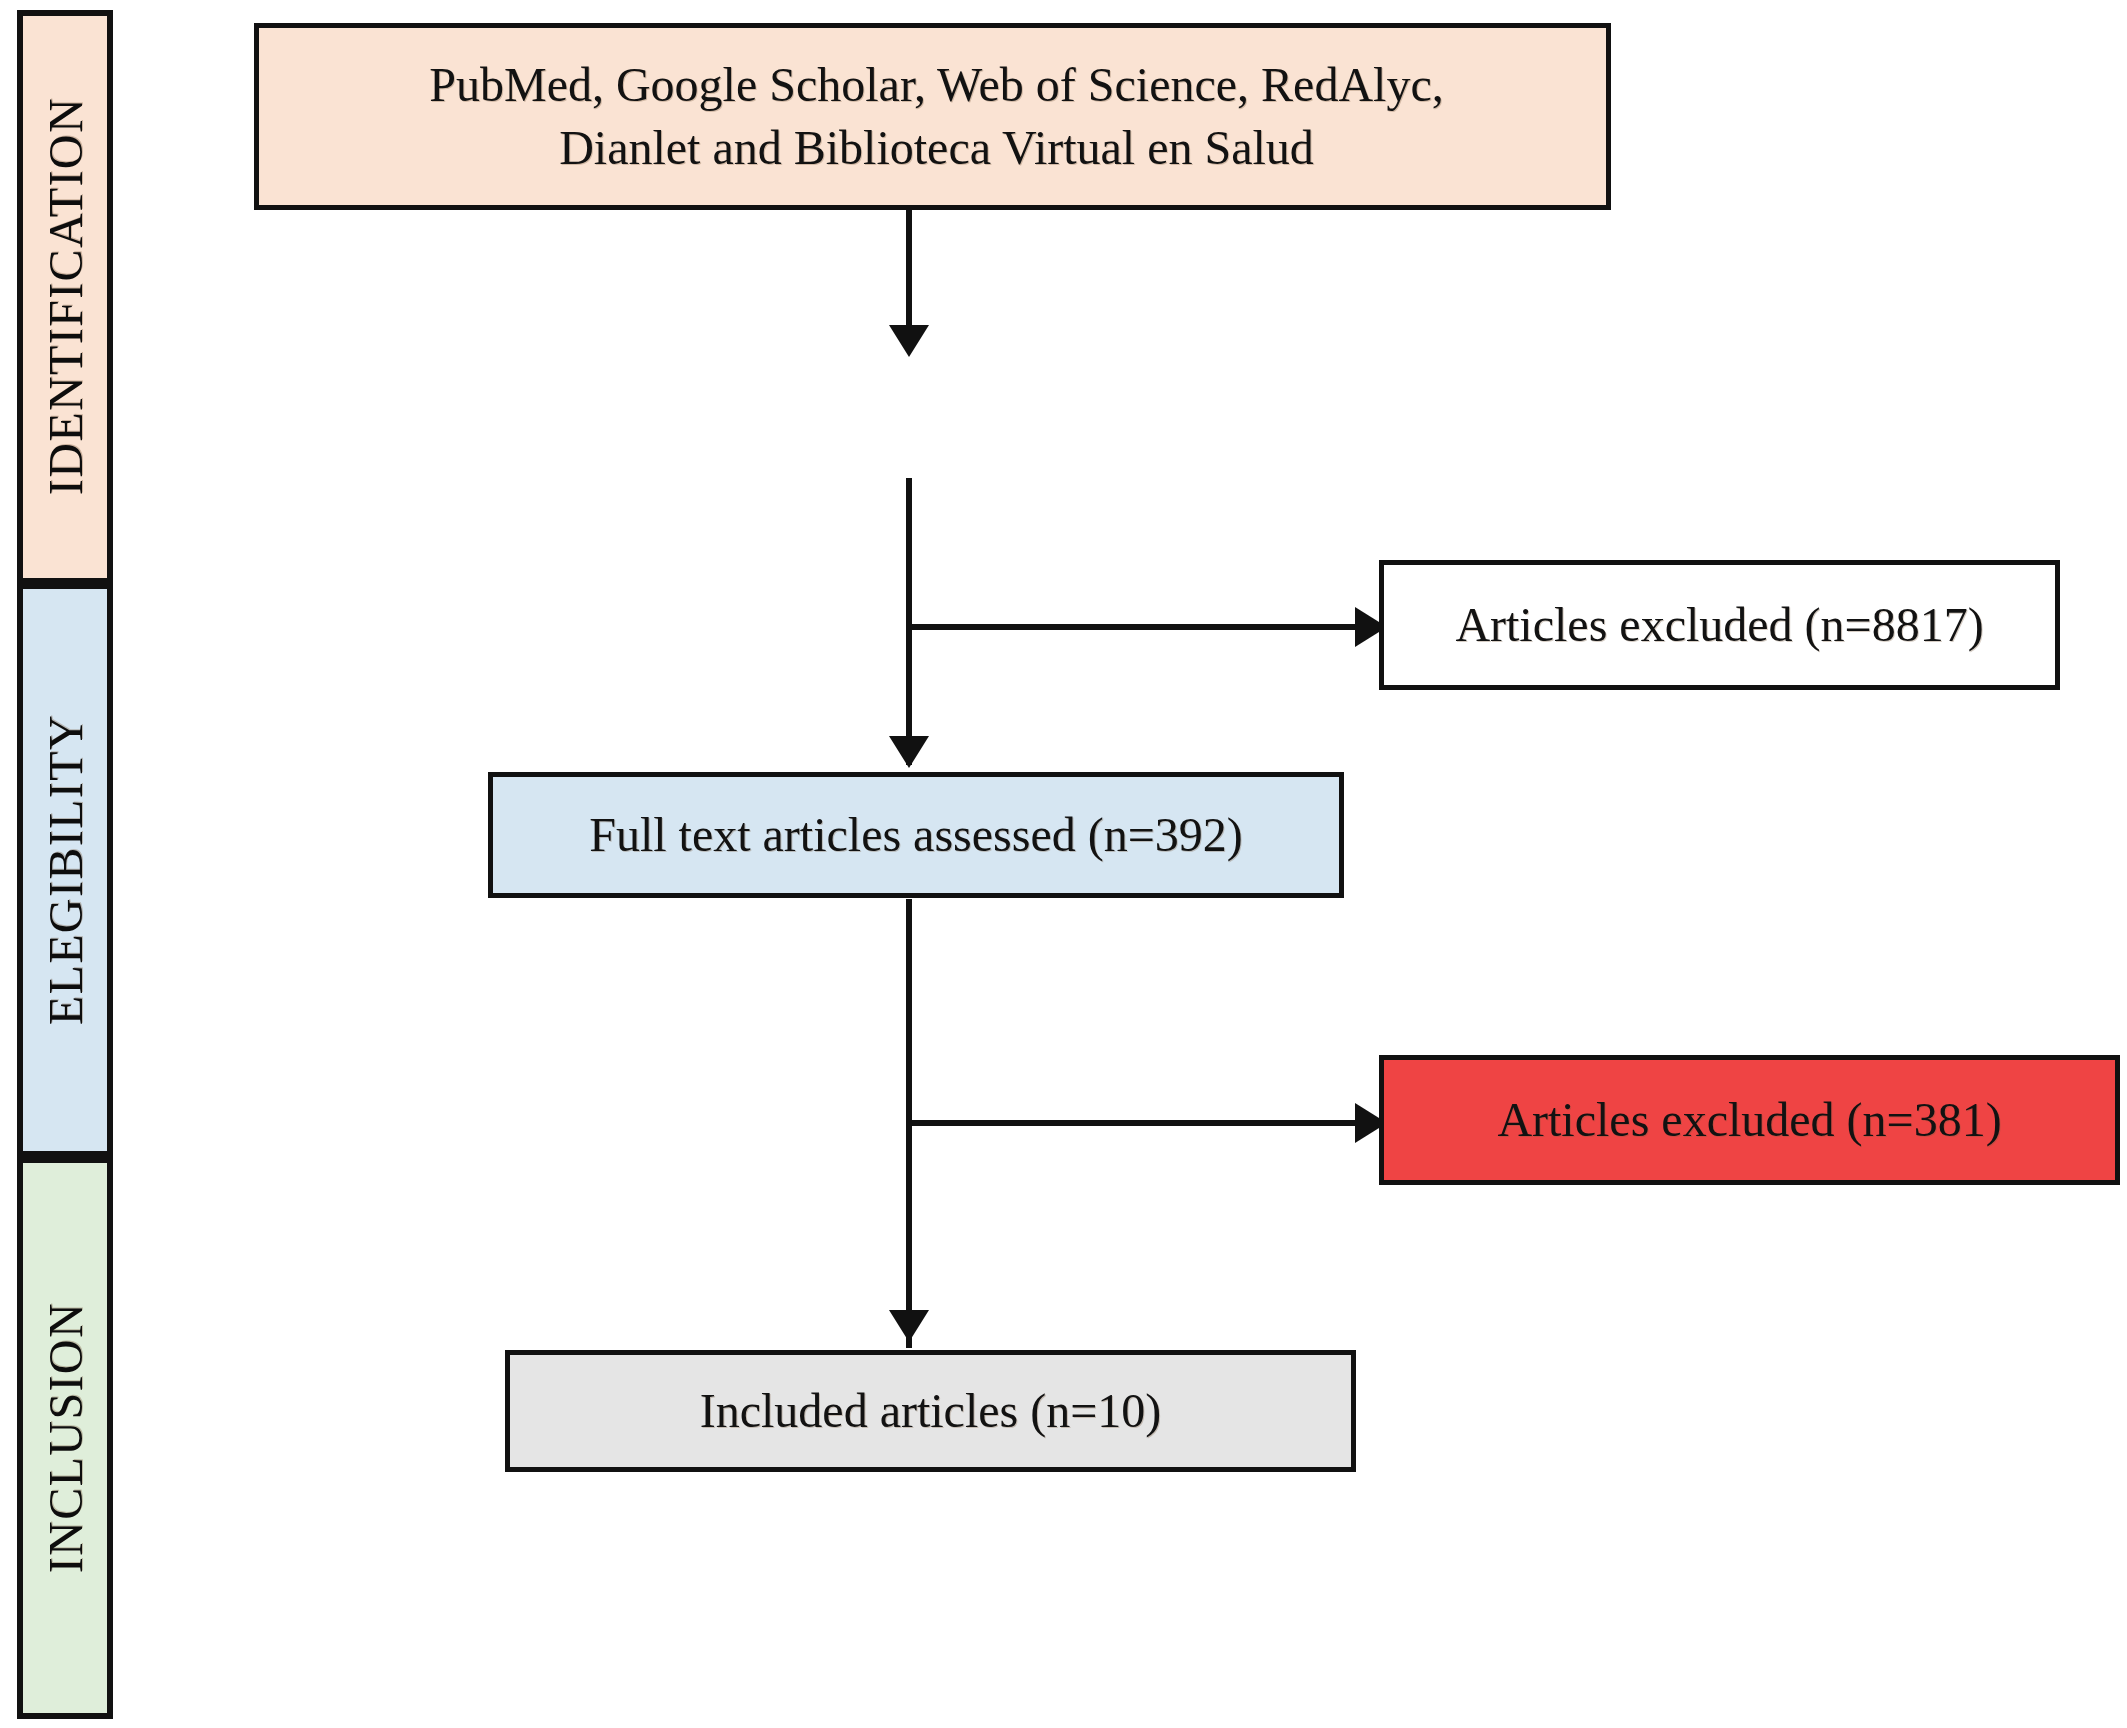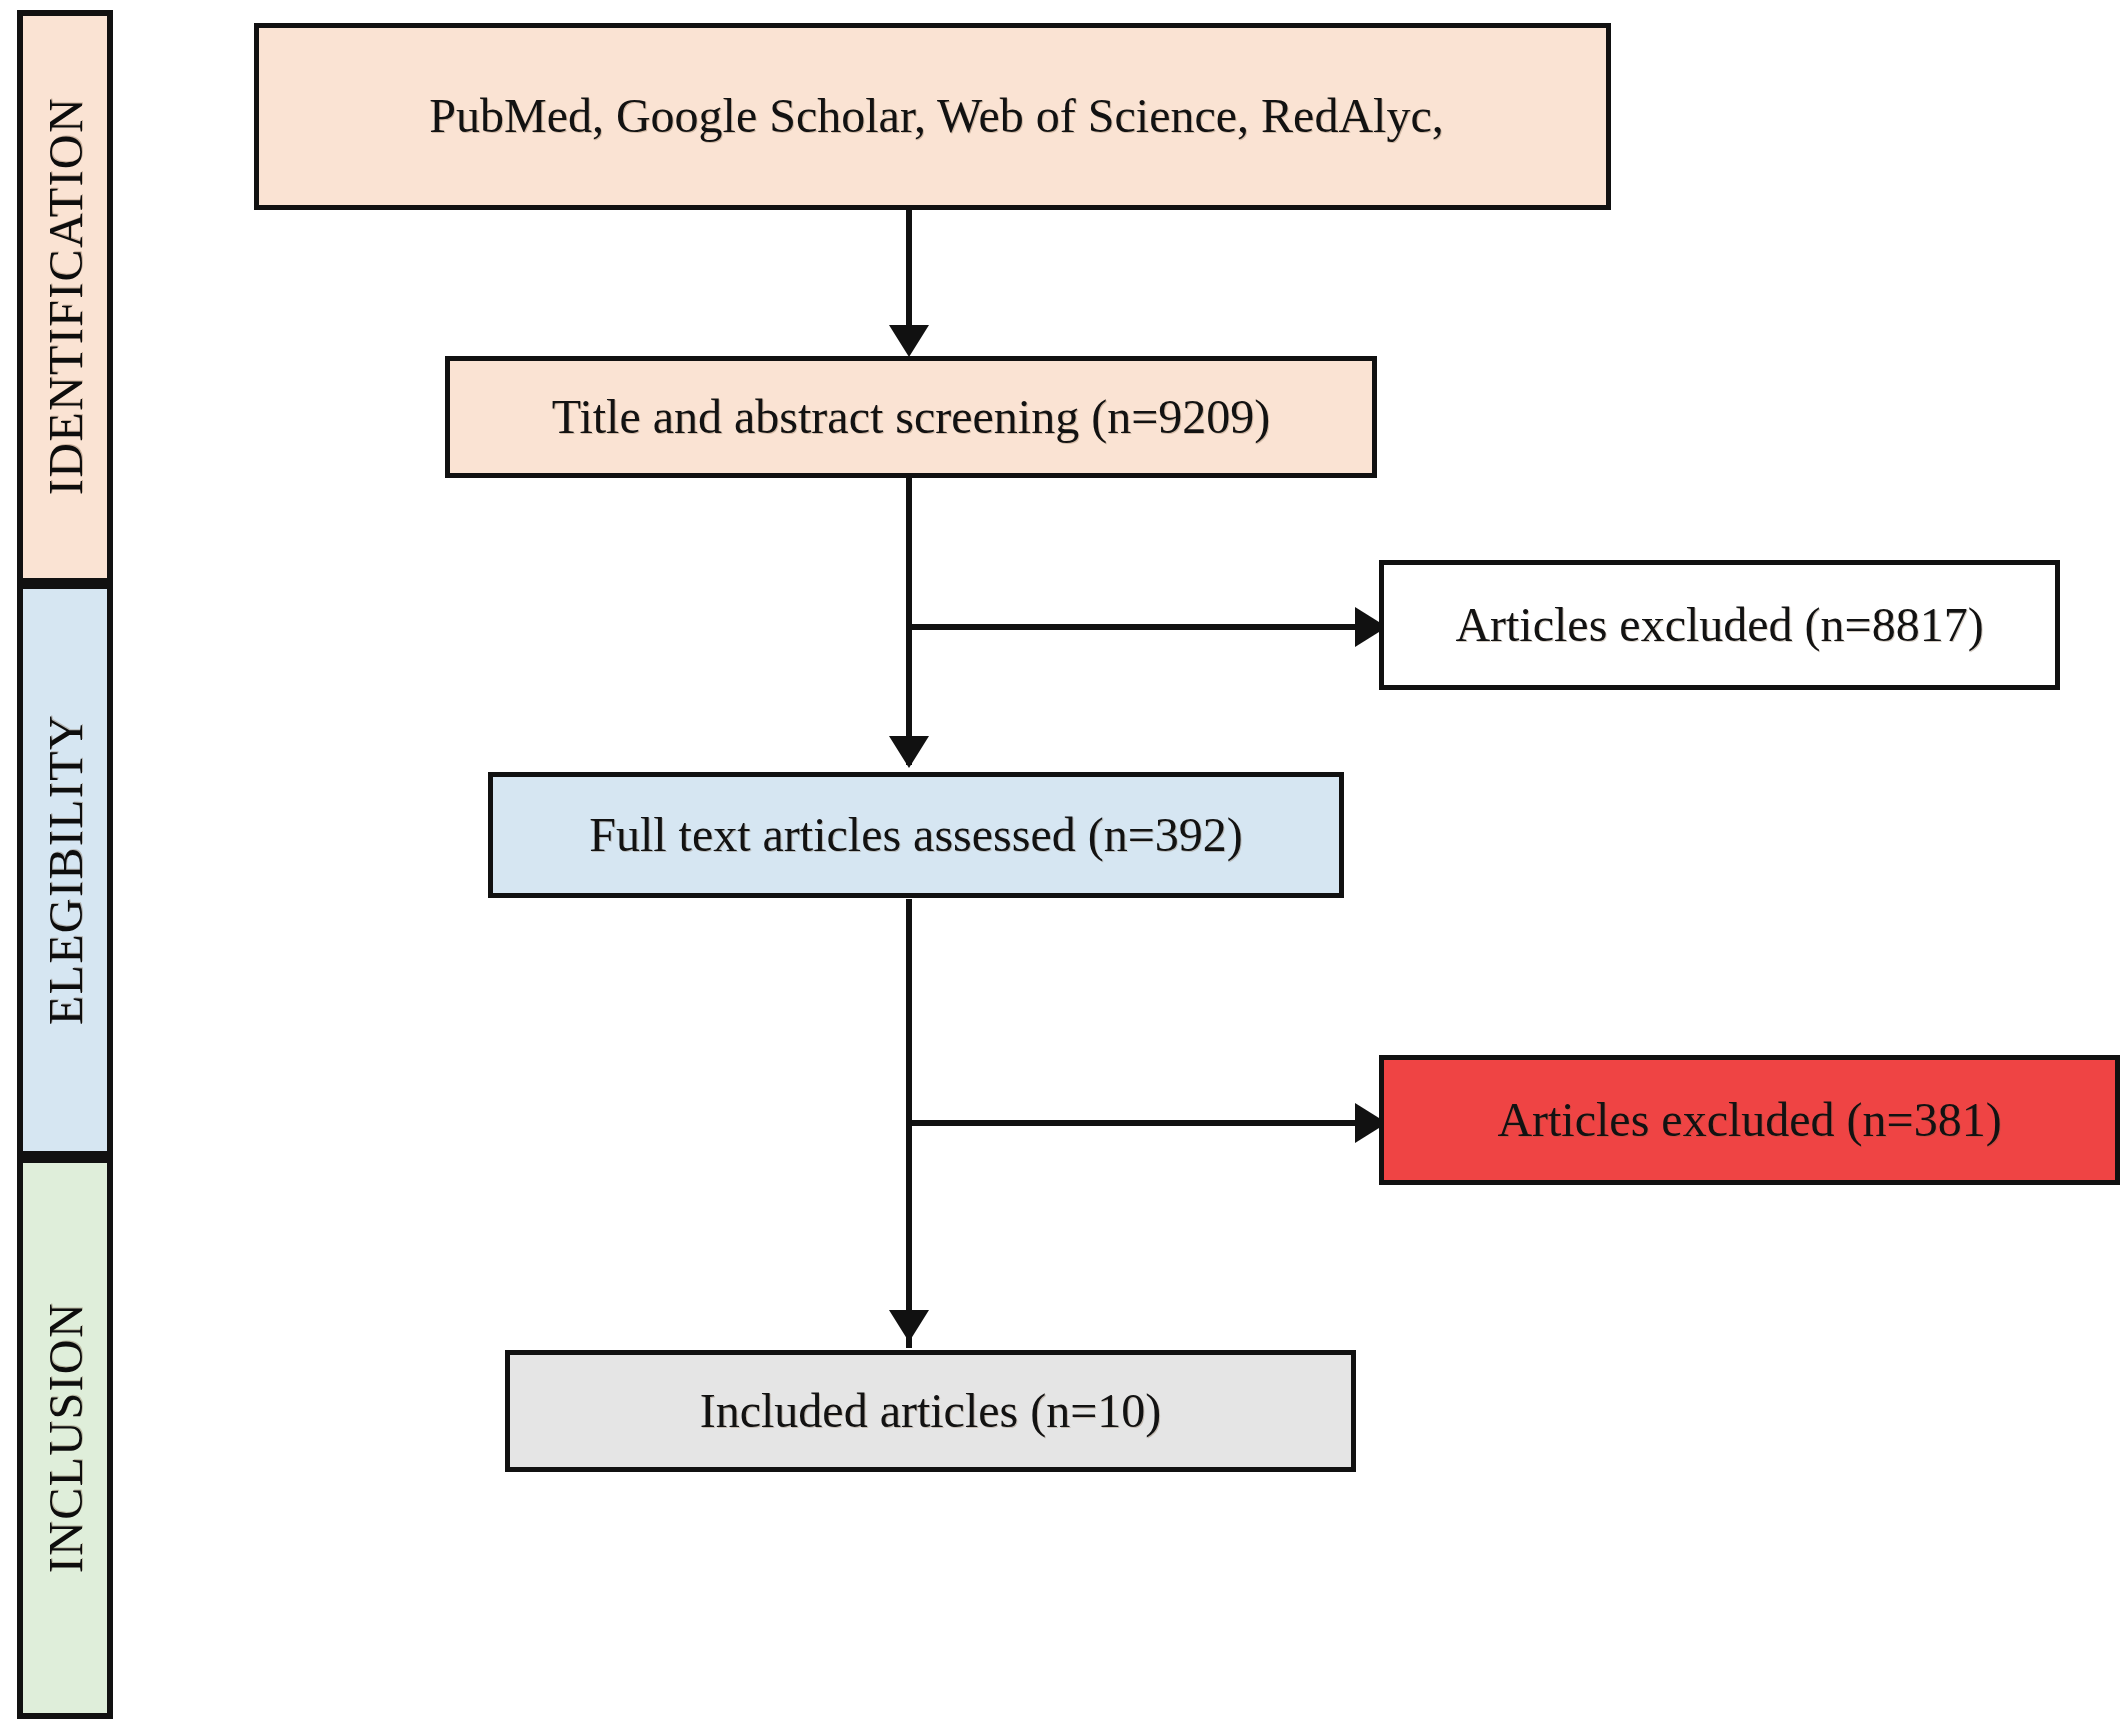--- a/index.html
+++ b/index.html
@@ -99,29 +99,27 @@
     <span class="stage-label">ELEGIBILITY</span>
   </div>
 
   <div class="stage-band" style="left:17px; top:1157px; width:96px; height:562px; background:#dfeeda;">
     <span class="stage-label">INCLUSION</span>
   </div>
 
   <div class="node two-line" style="left:254px; top:23px; width:1357px; height:187px; background:#fae3d3;">
     <div class="node-text">
       <div>PubMed, Google Scholar, Web of Science,  RedAlyc,</div>
+      <div>Dianlet and Biblioteca Virtual en Salud</div>
     </div>
   </div>
 
   <div class="vline" style="left:906px; top:210px; height:126px;"></div>
   <div class="arrow-down" style="left:889px; top:325px;"></div>
 
-  <div class="node" style="left:445px; top:356px; width:932px; height:122px; background:#fae3d3;">
-    <div class="node-text">Title and abstract screening (n=9209)</div>
-  </div>
 
   <div class="vline" style="left:906px; top:478px; height:287px;"></div>
   <div class="arrow-down" style="left:889px; top:736px;"></div>
 
   <div class="hline" style="left:906px; top:624px; width:478px;"></div>
   <div class="arrow-right" style="left:1355px; top:607px;"></div>
 
   <div class="node" style="left:1379px; top:560px; width:681px; height:130px; background:#ffffff;">
     <div class="node-text">Articles excluded (n=8817)</div>
   </div>

